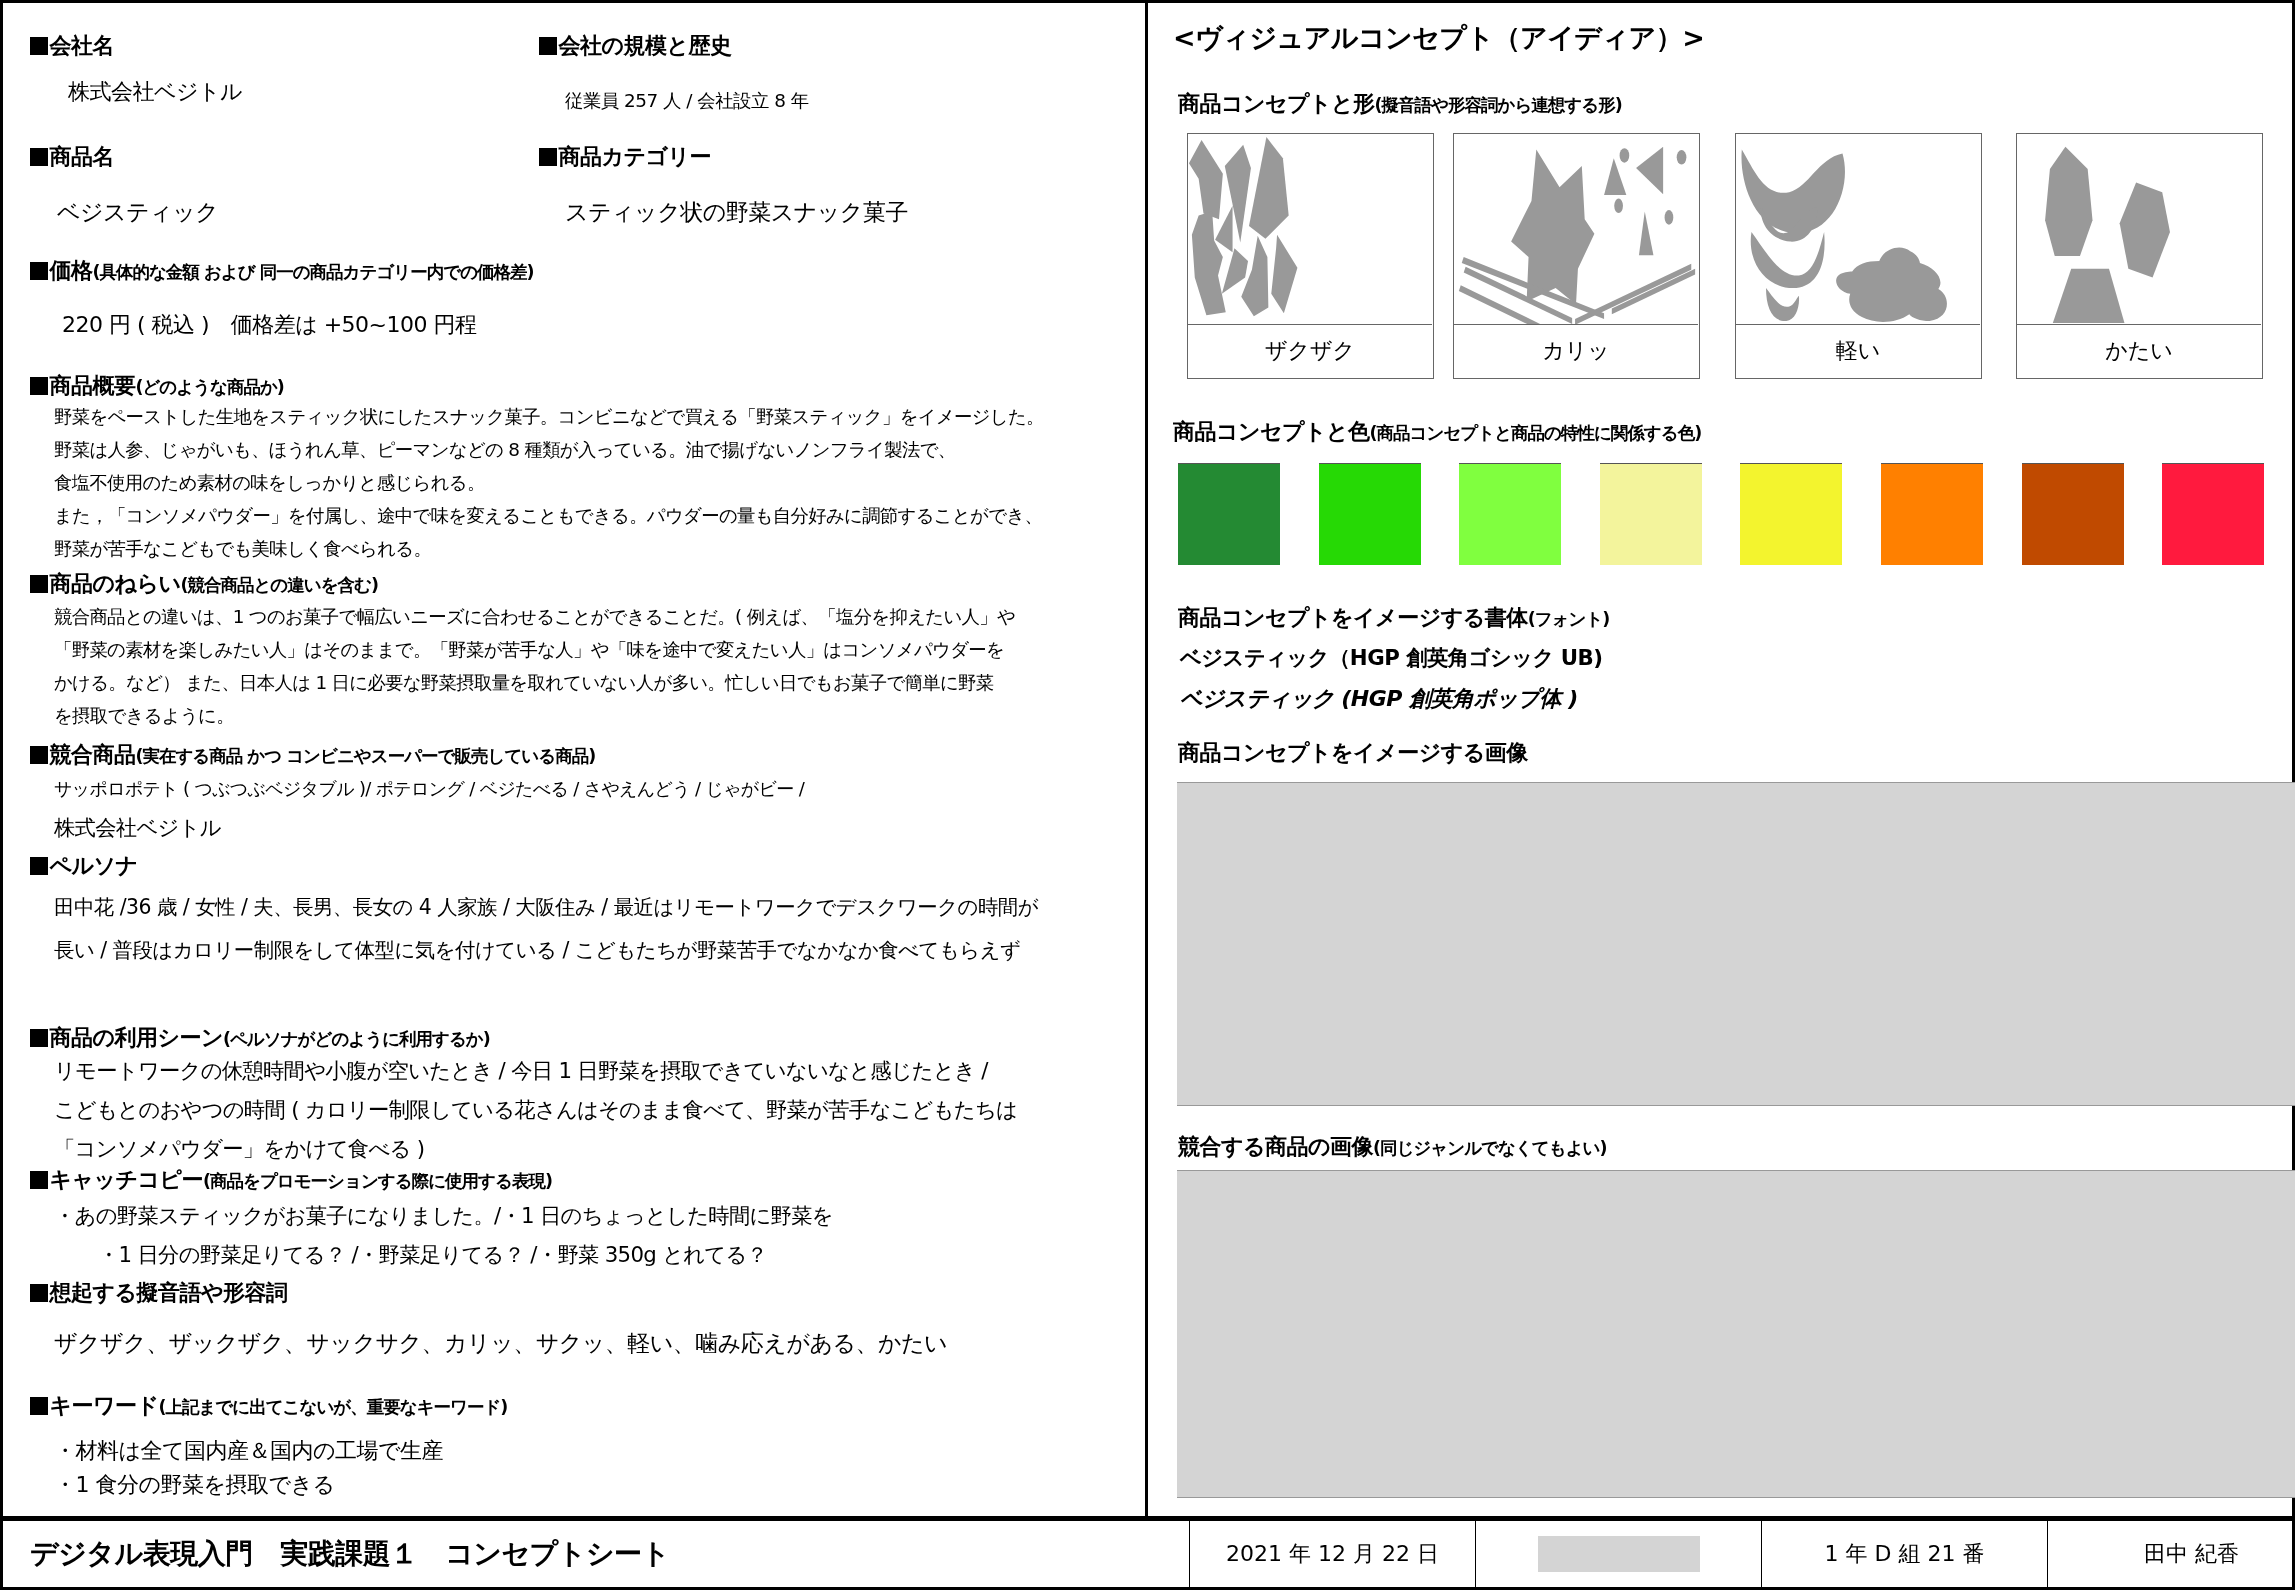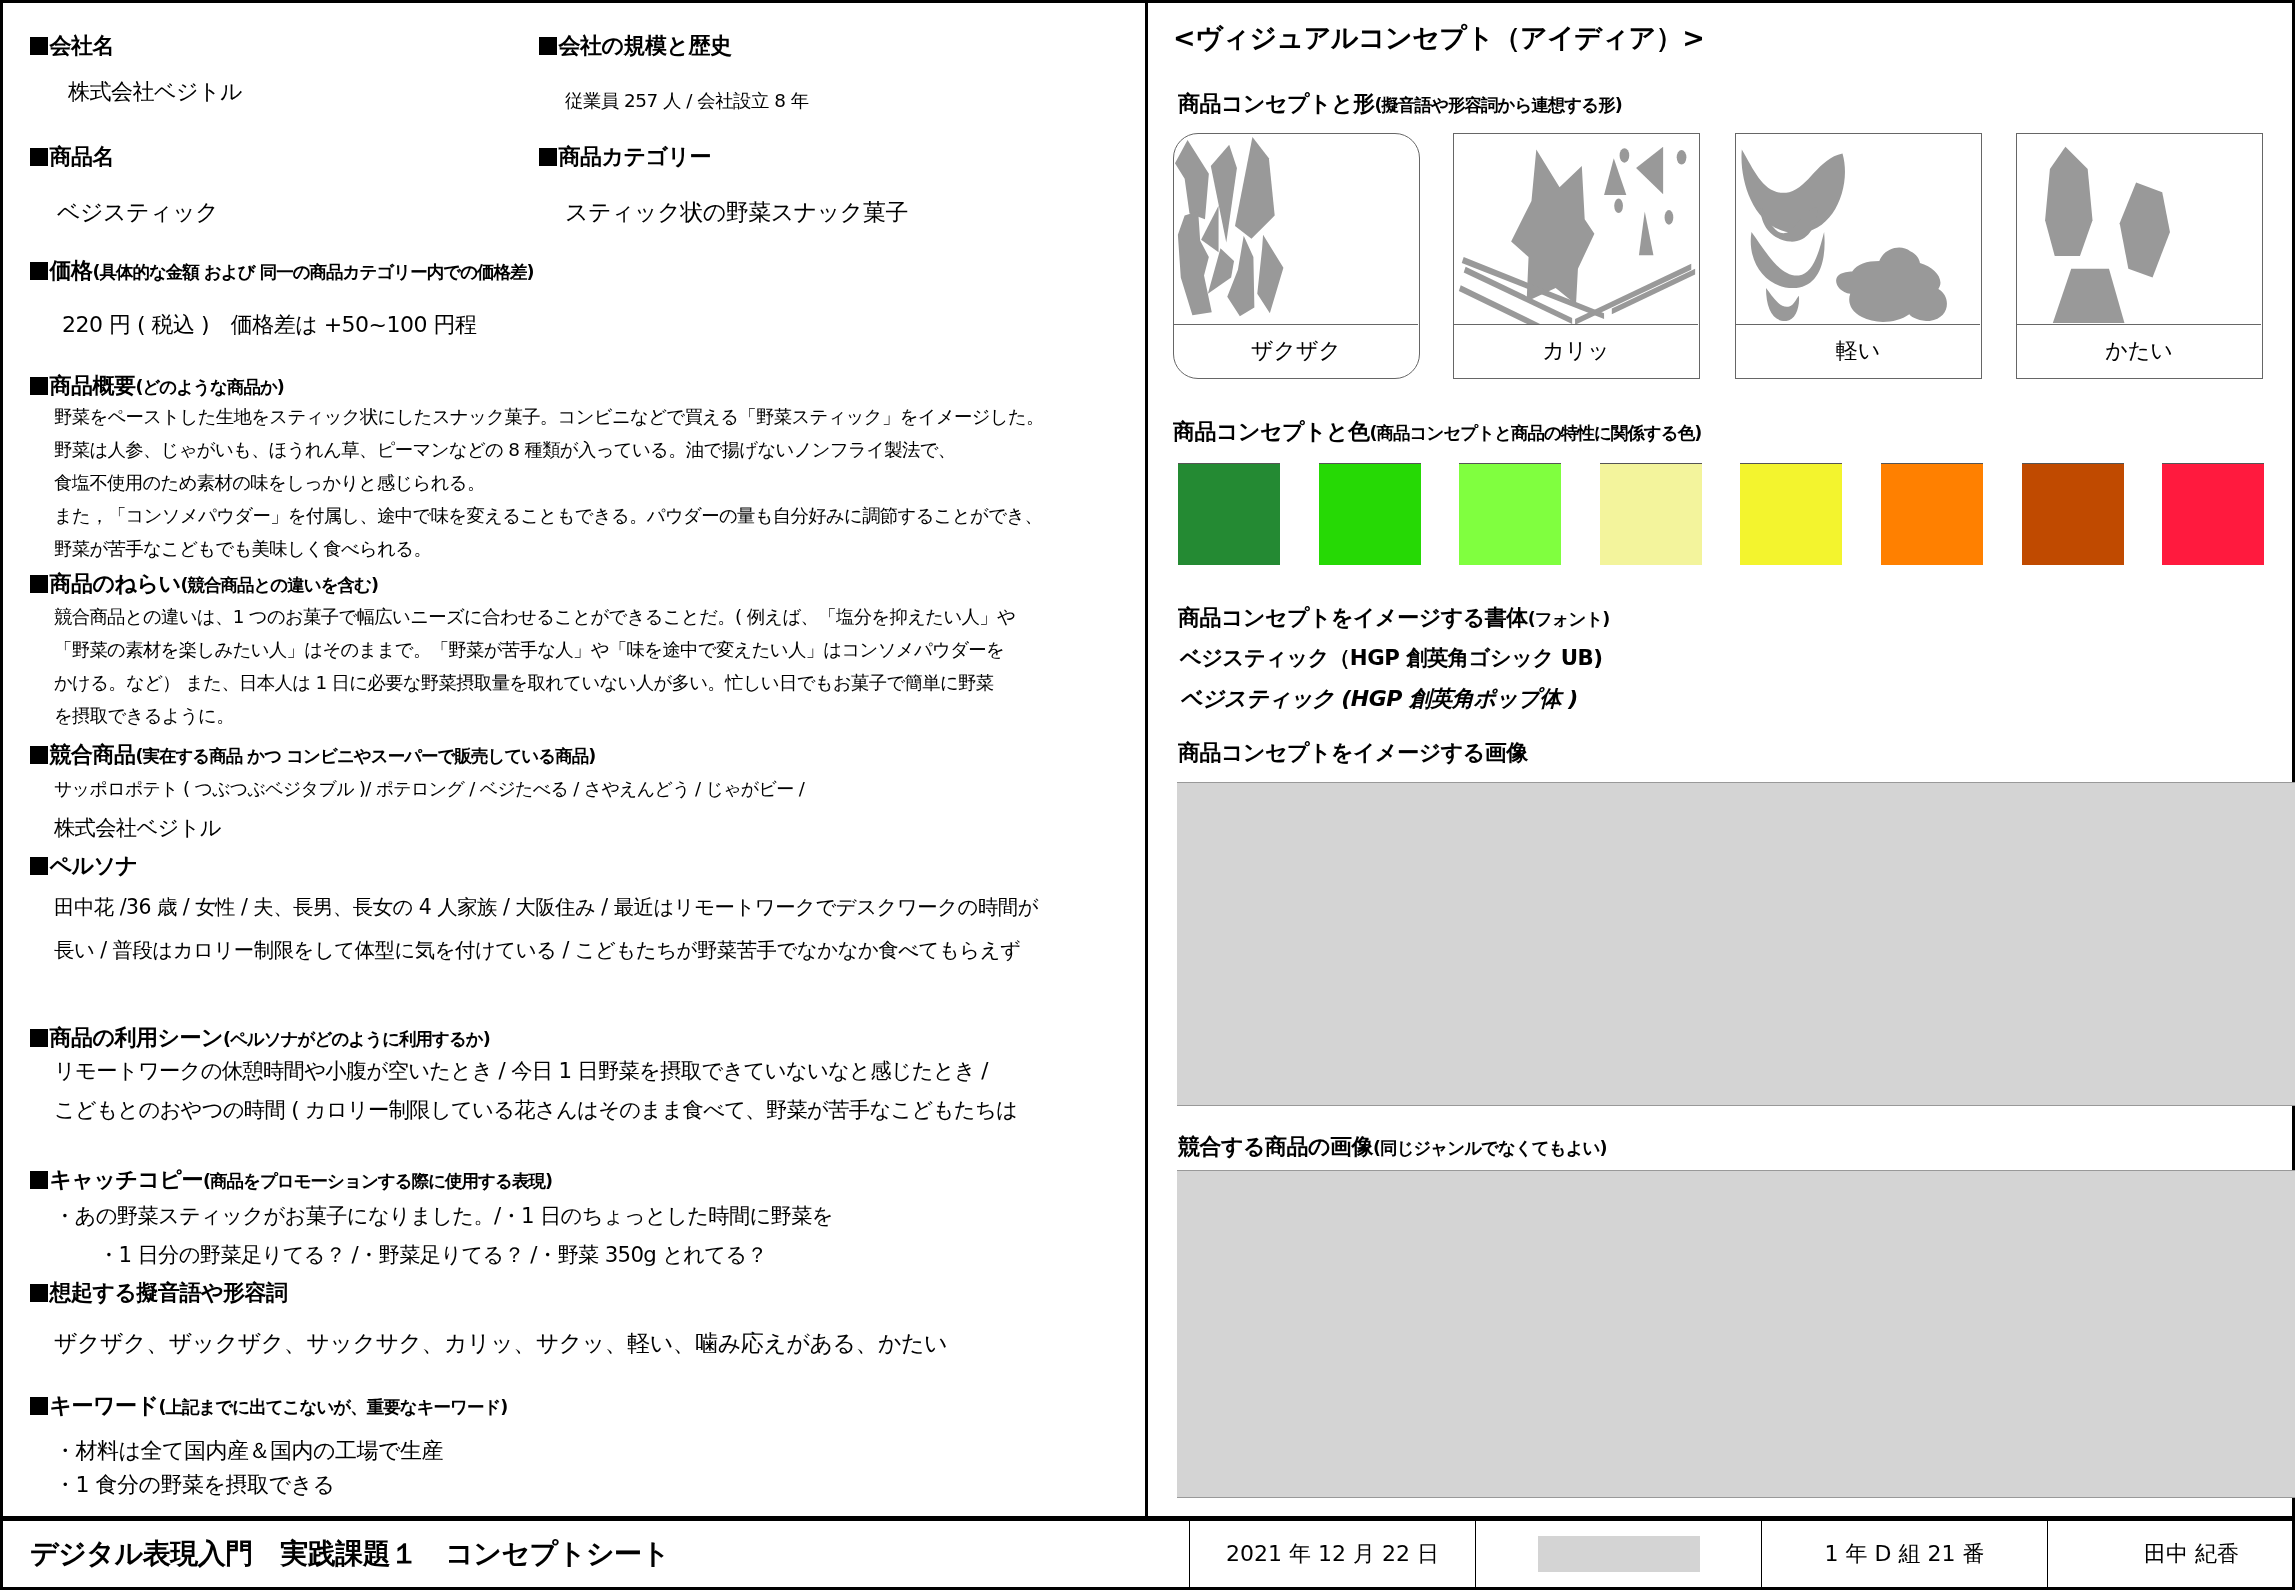--- a/index.html
+++ b/index.html
@@ -92,20 +92,21 @@
   <div class="blk h" style="left:30px; top:852px;"><span class="sq"></span><span>ペルソナ</span></div>
   <div class="blk" style="left:54px; top:886px;">
     <div class="t-m">田中花 /36 歳 / 女性 / 夫、長男、長女の 4 人家族 / 大阪住み / 最近はリモートワークでデスクワークの時間が</div>
     <div class="t-m">長い / 普段はカロリー制限をして体型に気を付けている / こどもたちが野菜苦手でなかなか食べてもらえず</div>
   </div>
 
   <div class="blk h" style="left:30px; top:1024px;"><span class="sq"></span><span>商品の利用シーン</span><span class="sub">(ペルソナがどのように利用するか)</span></div>
   <div class="blk" style="left:54px; top:1051px;">
     <div class="t-s" style="font-size:21.3px; line-height:39px;">リモートワークの休憩時間や小腹が空いたとき / 今日 1 日野菜を摂取できていないなと感じたとき /</div>
     <div class="t-s" style="font-size:21.3px; line-height:39px;">こどもとのおやつの時間 ( カロリー制限している花さんはそのまま食べて、野菜が苦手なこどもたちは</div>
+    <div class="t-s" style="font-size:21.3px; line-height:39px;">「コンソメパウダー」をかけて食べる )</div>
   </div>
 
   <div class="blk h" style="left:30px; top:1166px;"><span class="sq"></span><span>キャッチコピー</span><span class="sub">(商品をプロモーションする際に使用する表現)</span></div>
   <div class="blk" style="left:54px; top:1196px;">
     <div class="t-s" style="font-size:21.3px; line-height:39px;">・あの野菜スティックがお菓子になりました。/・1 日のちょっとした時間に野菜を</div>
     <div class="t-s" style="font-size:21.3px; line-height:39px;margin-left:44px;">・1 日分の野菜足りてる？ /・野菜足りてる？ /・野菜 350g とれてる？</div>
   </div>
 
   <div class="blk h" style="left:30px; top:1279px;"><span class="sq"></span><span>想起する擬音語や形容詞</span></div>
   <div class="blk t" style="left:54px; top:1330px; font-size:23px;">ザクザク、ザックザク、サックサク、カリッ、サクッ、軽い、噛み応えがある、かたい</div>
@@ -117,21 +118,21 @@
   </div>
 </div>
 
 <div class="divider-v"></div>
 
 <div class="right">
   <div class="rh-big">&lt;ヴィジュアルコンセプト（アイディア）&gt;</div>
 
   <div class="rh" style="left:30px; top:90px;"><span>商品コンセプトと形</span><span class="sub">(擬音語や形容詞から連想する形)</span></div>
 
-  <div class="shape-card" style="left:25px;border-radius:25px;">
+  <div class="shape-card" style="left:39px;">
     <svg class="art" viewBox="0 0 504 392">
       <g fill="#999">
         <polygon points="28,12 72,82 64,176 32,164 22,92 2,60"></polygon>
         <polygon points="114,22 130,70 108,224 76,66"></polygon>
         <polygon points="162,6 196,50 208,168 160,216 126,190"></polygon>
         <polygon points="48,160 22,168 8,208 14,296 38,374 78,368 62,292 72,254 54,220 50,160"></polygon>
         <polygon points="92,148 92,244 56,218"></polygon>
         <polygon points="96,236 124,262 118,296 70,330"></polygon>
         <polygon points="144,210 164,254 166,358 136,376 110,336 132,280"></polygon>
         <polygon points="184,208 226,276 198,370 172,330 182,236"></polygon>

